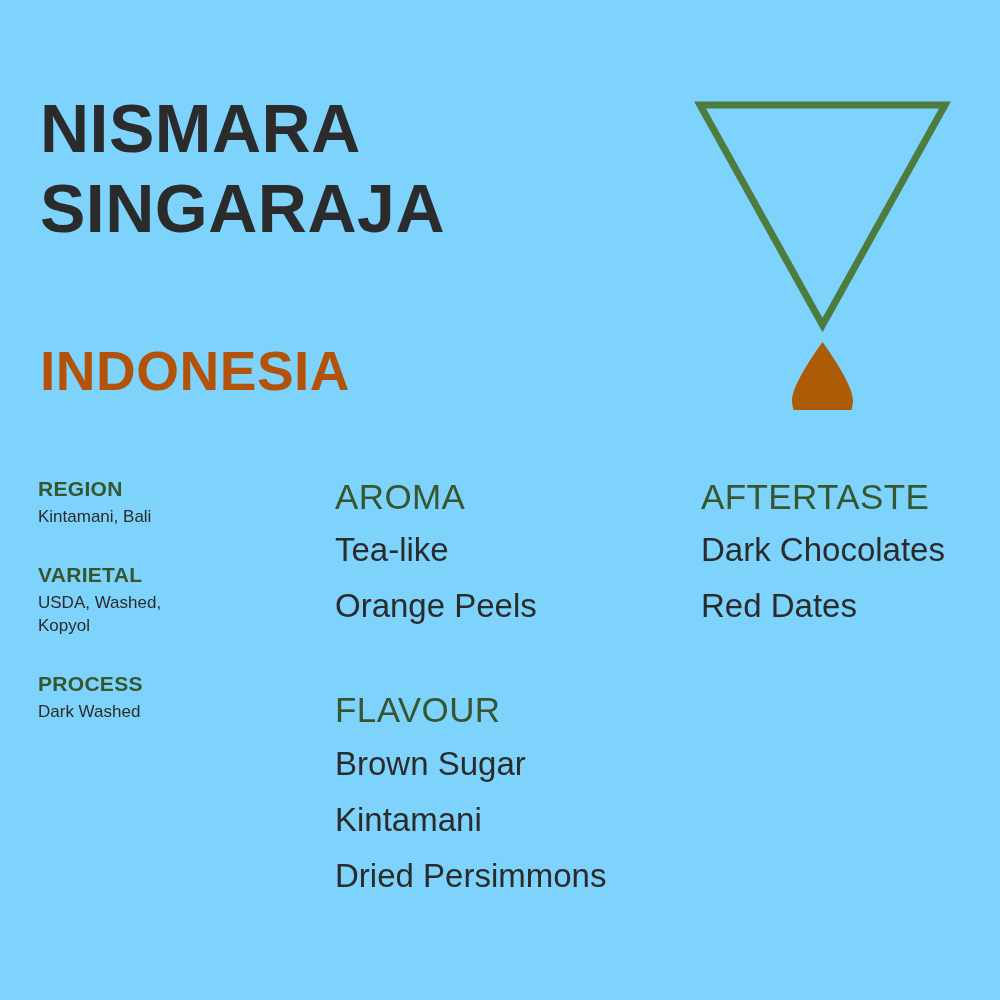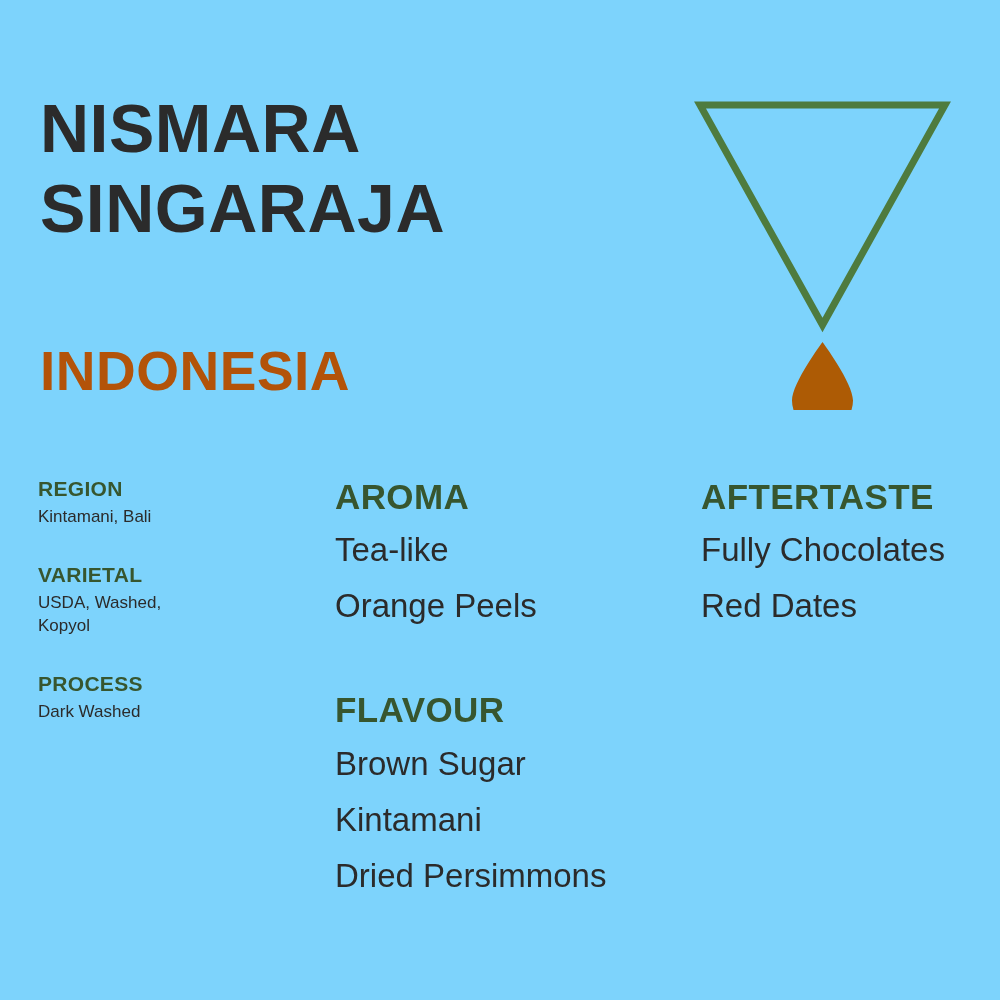--- a/index.html
+++ b/index.html
@@ -101,21 +101,21 @@
     line-height: 1.38;
     font-weight: normal;
   }
 
   
   .spec-col-a .spec-block,
   .spec-col-b .spec-block { margin-bottom: 56px; }
   .spec-col-a .spec-heading,
   .spec-col-b .spec-heading {
     color: #37562f;
-    font-weight: bold;
+    font-weight: normal;
     font-size: 35px;
     line-height: 1.15;
     letter-spacing: 0.4px;
     text-transform: uppercase;
     margin-bottom: 5px;
   }
   .spec-col-a .spec-value,
   .spec-col-b .spec-value {
     color: #2b2b2b;
     font-size: 33px;
@@ -184,20 +184,20 @@
           <span class="spec-note-line">Kintamani</span>
           <span class="spec-note-line">Dried Persimmons</span>
         </div>
       </div>
     </div>
 
     <div class="spec-col spec-col-b">
       <div class="spec-block">
         <div class="spec-heading">AFTERTASTE</div>
         <div class="spec-value">
-          <span class="spec-note-line">Fully Chocolates</span>
+          <span class="spec-note-line">Dark Chocolates</span>
           <span class="spec-note-line">Red Dates</span>
         </div>
       </div>
     </div>
 
   </div>
 </div>
 
 </body></html>

